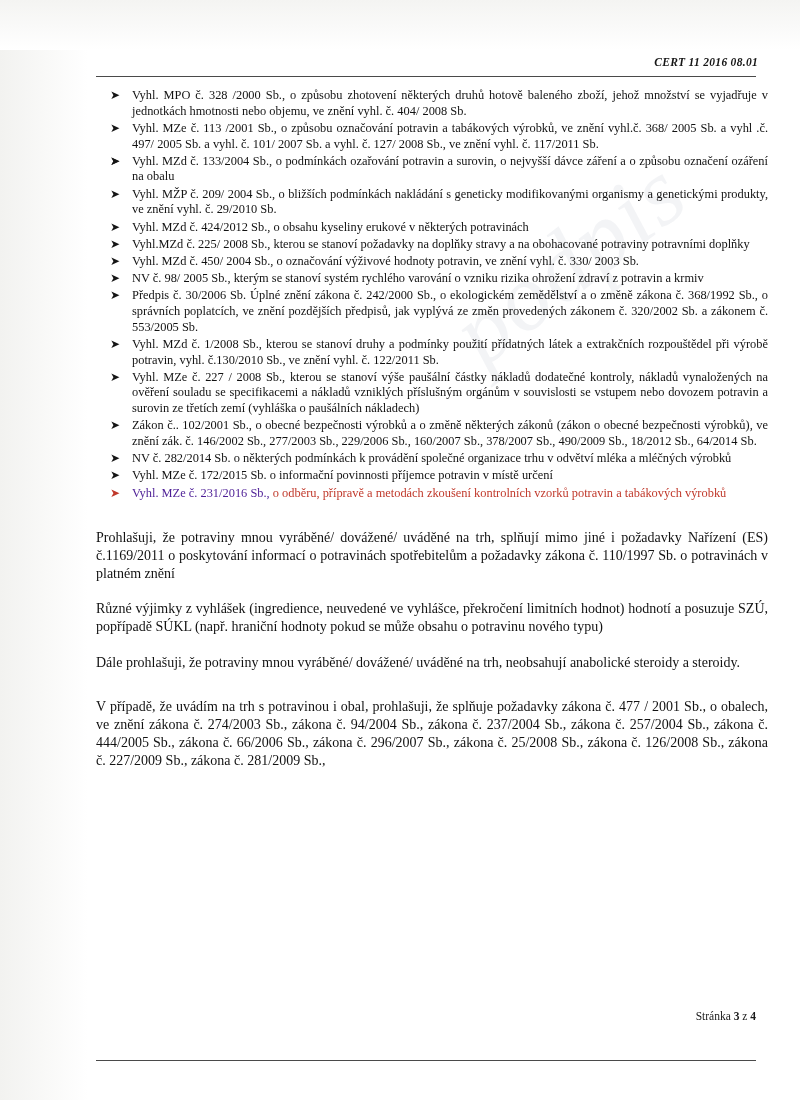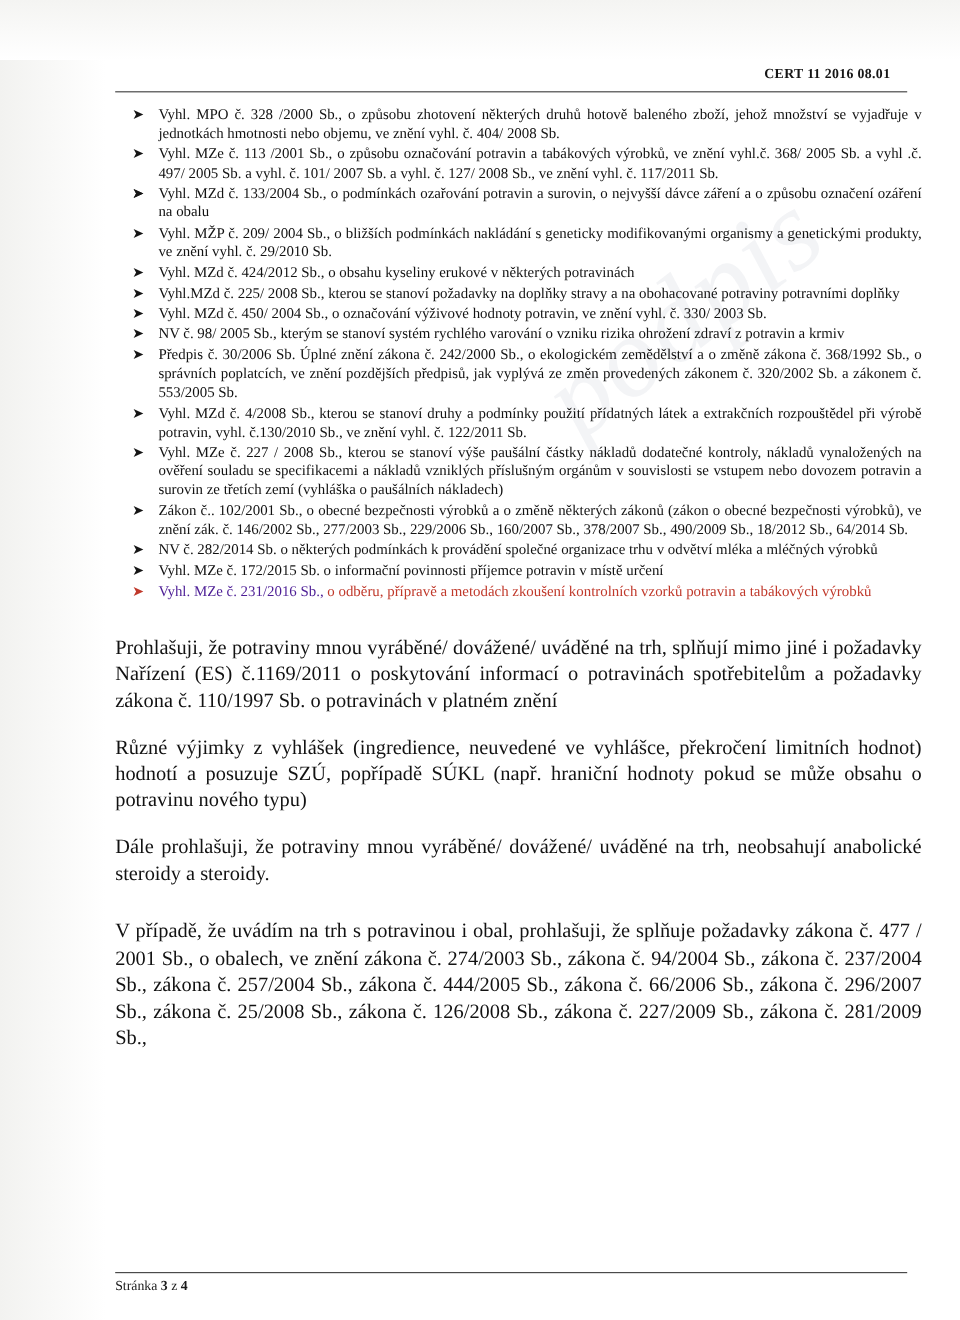--- a/index.html
+++ b/index.html
@@ -54,27 +54,28 @@
     font-style: italic;
     color: rgba(140, 150, 170, 0.10);
     white-space: nowrap;
     letter-spacing: 2px;
     pointer-events: none;
     user-select: none;
   }
 
   .header {
     position: absolute;
-    left: 92px;
+    left: 108px;
     top: 56px;
     width: 650px;
     text-align: right;
     font-family: "Liberation Serif", serif;
     font-size: 11.5px;
     font-weight: bold;
+    font-style: italic;
     color: #161616;
     letter-spacing: 0.3px;
   }
   .header-rule {
     position: absolute;
     left: 96px;
     top: 76px;
     width: 660px;
     border-top: 1px solid #4a4a4a;
   }
@@ -111,42 +112,42 @@
   }
   ul.reg-list li.red,
   ul.reg-list li.red .bullet {
     color: #c0392b;
   }
   ul.reg-list li.red b { color: #4c1d95; }
 
   b { font-weight: normal; }
 
   p.para {
-    font-size: 17px;
+    font-size: 14px;
     line-height: 1.30;
     text-align: justify;
     margin: 0;
     color: #121212;
   }
   .spacer-lg { height: 26px; }
   .spacer-md { height: 17px; }
 
   .footer-rule {
     position: absolute;
     left: 96px;
     top: 1060px;
     width: 660px;
     border-top: 1px solid #4a4a4a;
   }
   .footer {
     position: absolute;
     left: 96px;
-    top: 1066px;
+    top: 1010px;
     width: 660px;
-    text-align: left;
+    text-align: right;
     font-size: 11.5px;
     font-family: "Liberation Serif", serif;
     color: #1a1a1a;
   }
   .footer b { font-weight: bold; }
 </style>
 </head>
 <body>
 
 <div class="page">
@@ -164,21 +165,21 @@
         <li><span class="bullet">➤</span><span><b>Vyhl. MPO č. 328 /2000 Sb.,</b> o způsobu zhotovení některých druhů hotově baleného zboží, jehož množství se vyjadřuje v jednotkách hmotnosti nebo objemu, <b>ve znění vyhl. č. 404/ 2008 Sb.</b></span></li>
         <li><span class="bullet">➤</span><span><b>Vyhl. MZe č. 113 /2001 Sb.,</b> o způsobu označování potravin a tabákových výrobků, ve znění <b>vyhl.č. 368/ 2005 Sb. a vyhl .č. 497/ 2005 Sb. a vyhl. č. 101/ 2007 Sb. a vyhl. č. 127/ 2008 Sb., ve znění vyhl. č. 117/2011 Sb.</b></span></li>
         <li><span class="bullet">➤</span></li>
         <li><span class="bullet">➤</span><span><b>Vyhl. MZd č. 133/2004 Sb.,</b> o podmínkách ozařování potravin a surovin, o nejvyšší dávce záření a o způsobu označení ozáření na obalu</span></li>
         <li><span class="bullet">➤</span><span><b>Vyhl. MŽP č. 209/ 2004 Sb.,</b> o bližších podmínkách nakládání s geneticky modifikovanými organismy a genetickými produkty, ve znění <b>vyhl. č. 29/2010 Sb.</b></span></li>
         <li><span class="bullet">➤</span><span><b>Vyhl. MZd č. 424/2012 Sb.,</b> o obsahu kyseliny erukové v některých potravinách</span></li>
         <li><span class="bullet">➤</span><span><b>Vyhl.MZd č. 225/ 2008 Sb.,</b> kterou se stanoví požadavky na doplňky stravy a na obohacované potraviny potravními doplňky</span></li>
         <li><span class="bullet">➤</span><span><b>Vyhl. MZd č. 450/ 2004 Sb.,</b> o označování výživové hodnoty potravin, <b>ve znění vyhl. č. 330/ 2003 Sb.</b></span></li>
         <li><span class="bullet">➤</span><span><b>NV č. 98/ 2005 Sb.,</b> kterým se stanoví systém rychlého varování o vzniku rizika ohrožení zdraví z potravin a krmiv</span></li>
         <li><span class="bullet">➤</span><span><b>Předpis č. 30/2006 Sb. Úplné znění zákona č. 242/2000 Sb.,</b> o ekologickém zemědělství a o změně zákona č. 368/1992 Sb., o správních poplatcích, ve znění pozdějších předpisů, jak vyplývá ze změn provedených zákonem č. 320/2002 Sb. a zákonem č. 553/2005 Sb.</span></li>
-        <li><span class="bullet">➤</span><span><b>Vyhl. MZd č. 4/2008 Sb.,</b> kterou se stanoví druhy a podmínky použití přídatných látek a extrakčních rozpouštědel při výrobě potravin, <b>vyhl. č.130/2010 Sb.</b>, ve znění <b>vyhl. č. 122/2011 Sb.</b></span></li>
+        <li><span class="bullet">➤</span><span><b>Vyhl. MZd č. 1/2008 Sb.,</b> kterou se stanoví druhy a podmínky použití přídatných látek a extrakčních rozpouštědel při výrobě potravin, <b>vyhl. č.130/2010 Sb.</b>, ve znění <b>vyhl. č. 122/2011 Sb.</b></span></li>
         <li><span class="bullet">➤</span><span><b>Vyhl. MZe č. 227 / 2008 Sb.,</b> kterou se stanoví výše paušální částky nákladů dodatečné kontroly, nákladů vynaložených na ověření souladu se specifikacemi a nákladů vzniklých příslušným orgánům v souvislosti se vstupem nebo dovozem potravin a surovin ze třetích zemí (vyhláška o paušálních nákladech)</span></li>
         <li><span class="bullet">➤</span><span><b>Zákon č.. 102/2001 Sb.,</b> o obecné bezpečnosti výrobků a o změně některých zákonů (zákon o obecné bezpečnosti výrobků), ve znění <b>zák. č. 146/2002 Sb., 277/2003 Sb., 229/2006 Sb., 160/2007 Sb., 378/2007 Sb., 490/2009 Sb., 18/2012 Sb., 64/2014 Sb.</b></span></li>
         <li><span class="bullet">➤</span><span><b>NV č. 282/2014 Sb.</b> o některých podmínkách k provádění společné organizace trhu v odvětví mléka a mléčných výrobků</span></li>
         <li><span class="bullet">➤</span><span><b>Vyhl. MZe č. 172/2015 Sb.</b> o informační povinnosti příjemce potravin v místě určení</span></li>
         <li class="red"><span class="bullet">➤</span><span><b>Vyhl. MZe č. 231/2016 Sb.,</b> o odběru, přípravě a metodách zkoušení kontrolních vzorků potravin a tabákových výrobků</span></li>
       </ul>
 
     <div class="spacer-lg"></div>
     <p class="para"><b>Prohlašuji, že potraviny mnou vyráběné/ dovážené/ uváděné na trh, splňují mimo jiné i požadavky Nařízení (ES) č.1169/2011 o poskytování informací o potravinách spotřebitelům a požadavky zákona č. 110/1997 Sb. o potravinách v platném znění</b></p>
 

